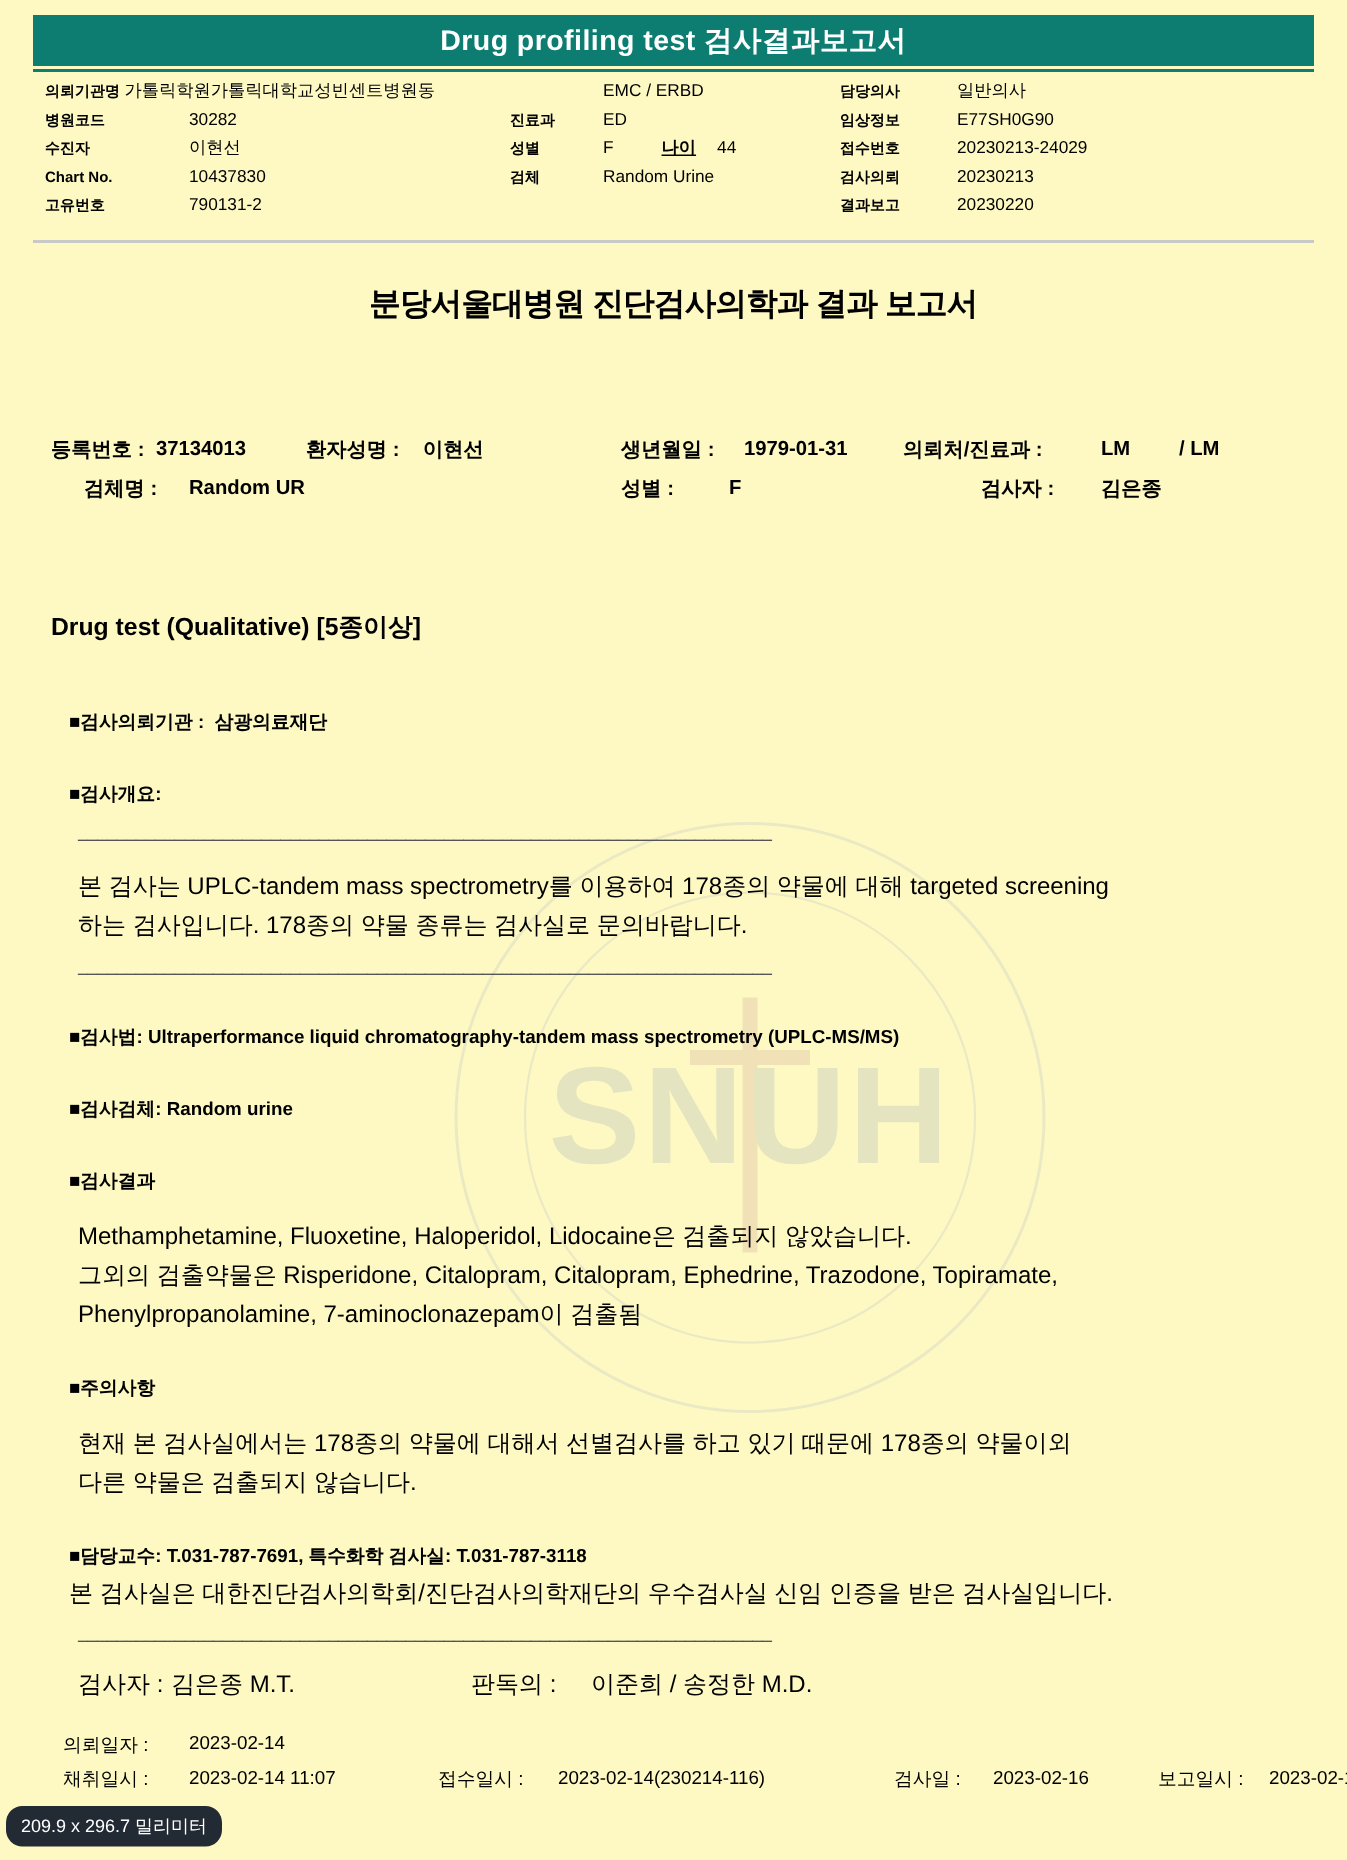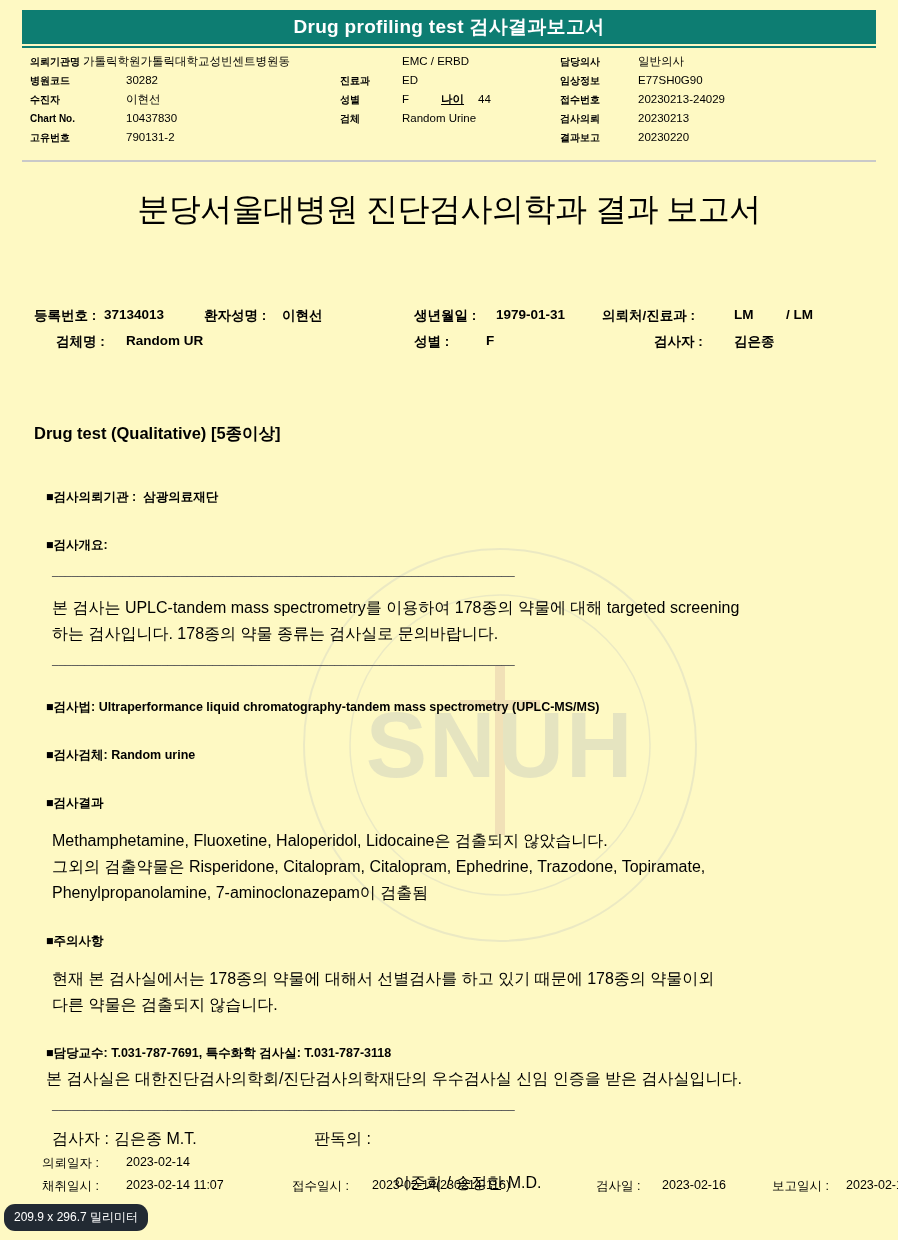--- a/index.html
+++ b/index.html
@@ -94,22 +94,22 @@
     height: 2px;
     background: #c9c9c9;
   }
   
   .doc-title {
     position: absolute;
     left: 0;
     top: 188px;
     width: 898px;
     text-align: center;
-    font-size: 32px;
-    font-weight: normal;
+    font-size: 21px;
+    font-weight: bold;
     letter-spacing: -0.5px;
   }
   
   .patient {
     position: absolute;
     left: 34px;
     top: 263px;
     width: 830px;
     font-size: 13.5px;
   }
@@ -370,21 +370,21 @@
     <div class="bullet indent2 line">■담당교수: T.031-787-7691, 특수화학 검사실: T.031-787-3118</div>
     <div class="mono line indent2">본 검사실은 대한진단검사의학회/진단검사의학재단의 우수검사실 신임 인증을 받은 검사실입니다.</div>
     <div class="gap-sm"></div>
     <div class="divider-line indent1">────────────────────────────────────────────────────────────────────────</div>
     <div class="gap-sm"></div>
 
     <div style="position:relative;height:24px;">
       <span class="mono" style="position:absolute;left:18px;">검사자 :</span>
       <span class="mono" style="position:absolute;left:80px;">김은종 M.T.</span>
       <span class="mono" style="position:absolute;left:280px;">판독의 :</span>
-      <span class="mono" style="position:absolute;left:360px;margin-top:44px;">이준희 / 송정한 M.D.</span>
+      <span class="mono" style="position:absolute;left:360px;">이준희 / 송정한 M.D.</span>
     </div>
 
   </div>
 
   <div class="footer content">
     <div class="f-row">
       <span class="f-item f-label" style="left:8px;">의뢰일자 :</span>
       <span class="f-item" style="left:92px;">2023-02-14</span>
     </div>
     <div class="f-row">

